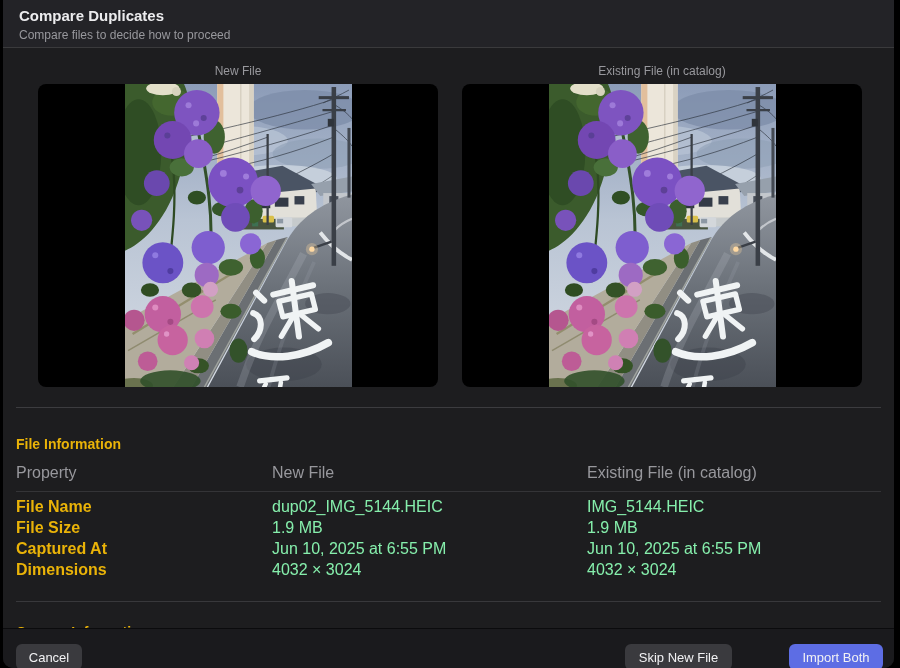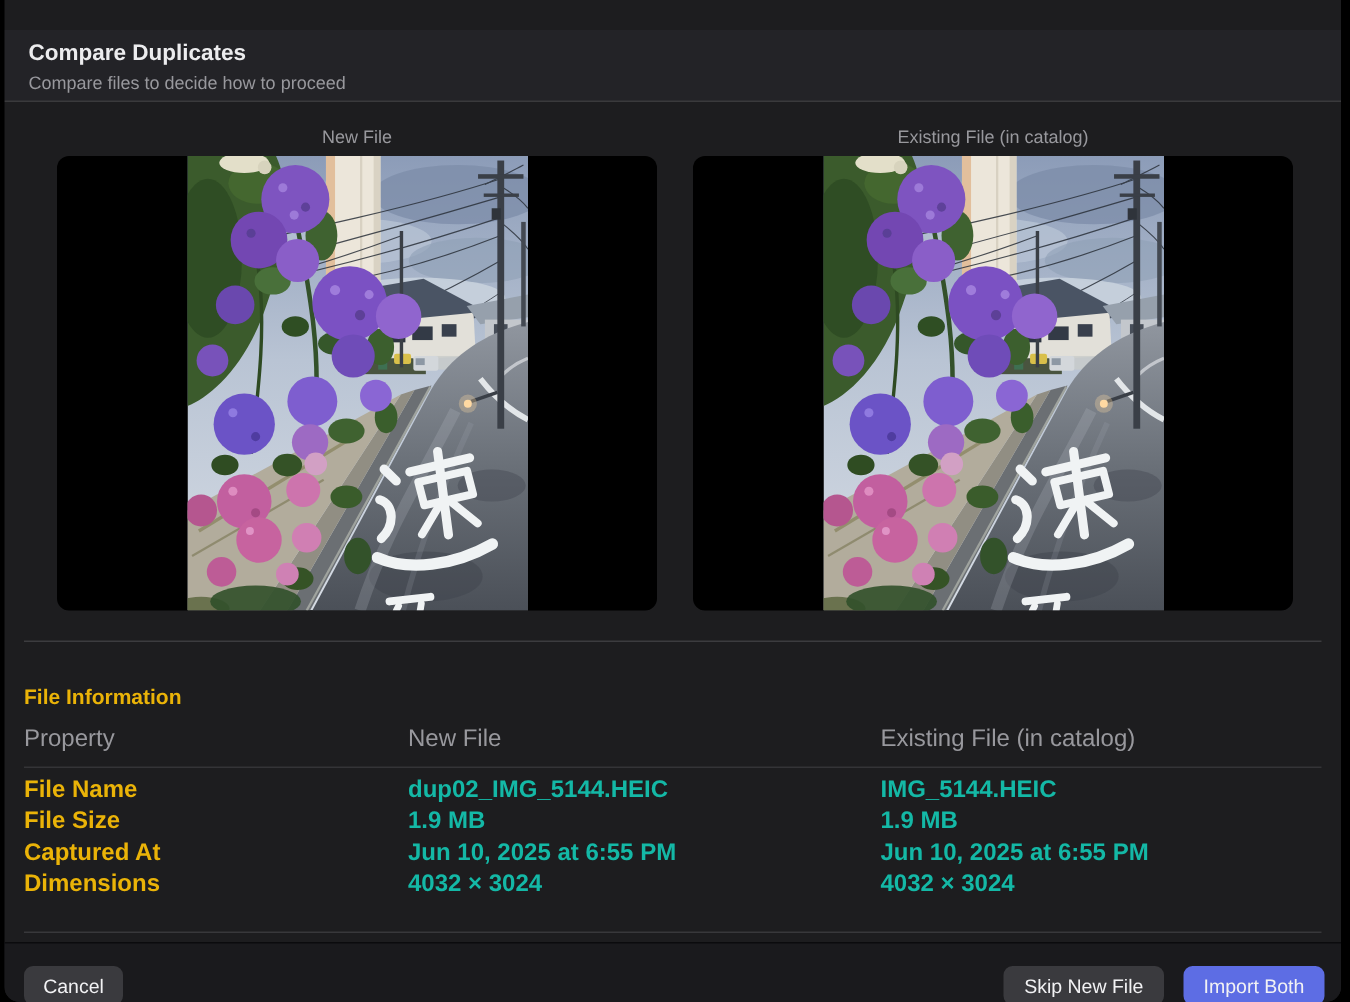--- a/index.html
+++ b/index.html
@@ -7,21 +7,21 @@
     width:900px; height:668px; position:relative; overflow:hidden;
     background:#000; font-family:"Liberation Sans", sans-serif;
     -webkit-font-smoothing:antialiased;
   }
   .dialog {
     position:absolute; left:3px; top:0; right:6px; bottom:0;
     background:#1d1d1f; border-radius:0 0 10px 10px; overflow:hidden;
   }
   .hdr {
     height:48px; box-sizing:border-box; background:#232327;
-    border-bottom:1px solid #3a3a3c; padding:7px 16px 0 16px;margin-top:20px;
+    border-bottom:1px solid #3a3a3c; padding:7px 16px 0 16px;
   }
   .hdr-title { font-size:15px; font-weight:bold; color:#ececee; }
   .hdr-sub { font-size:12px; color:#98989d; margin-top:4px; }
 
   .panels { display:flex; gap:24px; padding:0 35px; margin-top:17px; }
   .panel-col { width:400px; }
   .panel-label { text-align:center; font-size:12px; color:#98989d; height:12px; line-height:12px; margin-bottom:7px; }
   .thumb {
     width:400px; height:303px; background:#000; border-radius:8px;
     display:flex; align-items:center; justify-content:center; overflow:hidden;
@@ -34,26 +34,26 @@
 
   .sec-head { font-size:14px; font-weight:bold; color:#eab308; padding:0 13px; margin-top:28px; }
   .sec-head.cam { margin-top:22px; }
 
   .tbl { padding:0 13px; margin-top:12px; }
   .tbl-header, .tbl-row { display:grid; grid-template-columns:256px 315px 1fr; font-size:16px; }
   .tbl-header { color:#98989d; padding-bottom:9px; border-bottom:1px solid #343437; }
   .tbl-rows { margin-top:4px; }
   .tbl-row { height:21px; align-items:center; }
   .tbl-row .prop { color:#eab308;font-weight:bold; }
-  .tbl-row .val  { color:#14b8a6;font-weight:bold; }
+  .tbl-row .val  { color:#86efac; }
 
   .ftr {
     position:absolute; left:0; right:0; bottom:0; height:40px; box-sizing:border-box;
     background:#1a1a1d; border-top:1px solid rgba(0,0,0,.55);
-    display:flex; align-items:flex-start; padding:15px 11px 0 13px;
+    display:flex; align-items:flex-start; padding:15px 11px 0 13px;gap:44px;
   }
   .btn {
     height:26px; border:none; border-radius:6px; font-size:13px; color:#f2f2f4;
     font-family:inherit; display:flex; align-items:center; justify-content:center;
     padding:0; cursor:pointer;
   }
   .btn-gray { background:#3a3a3e; }
   .btn-cancel { width:66px; }
   .btn-skip { width:107px; margin-left:auto; }
   .btn-import { width:94px; margin-left:13px; background:#5d6de4; font-weight:500; }

